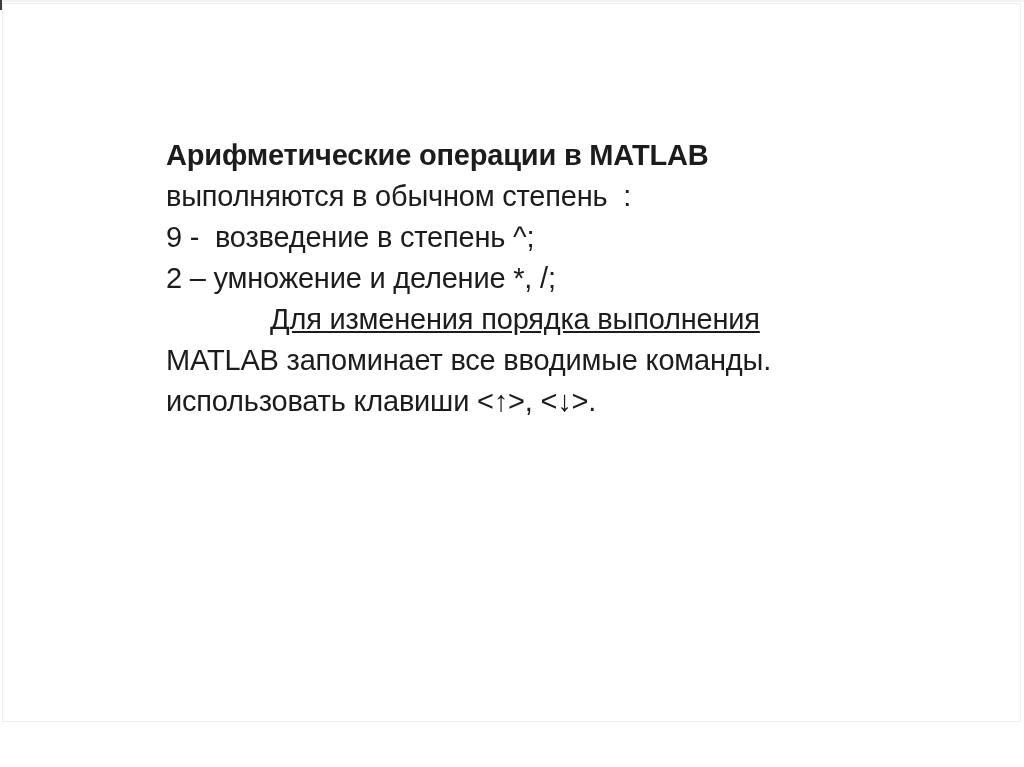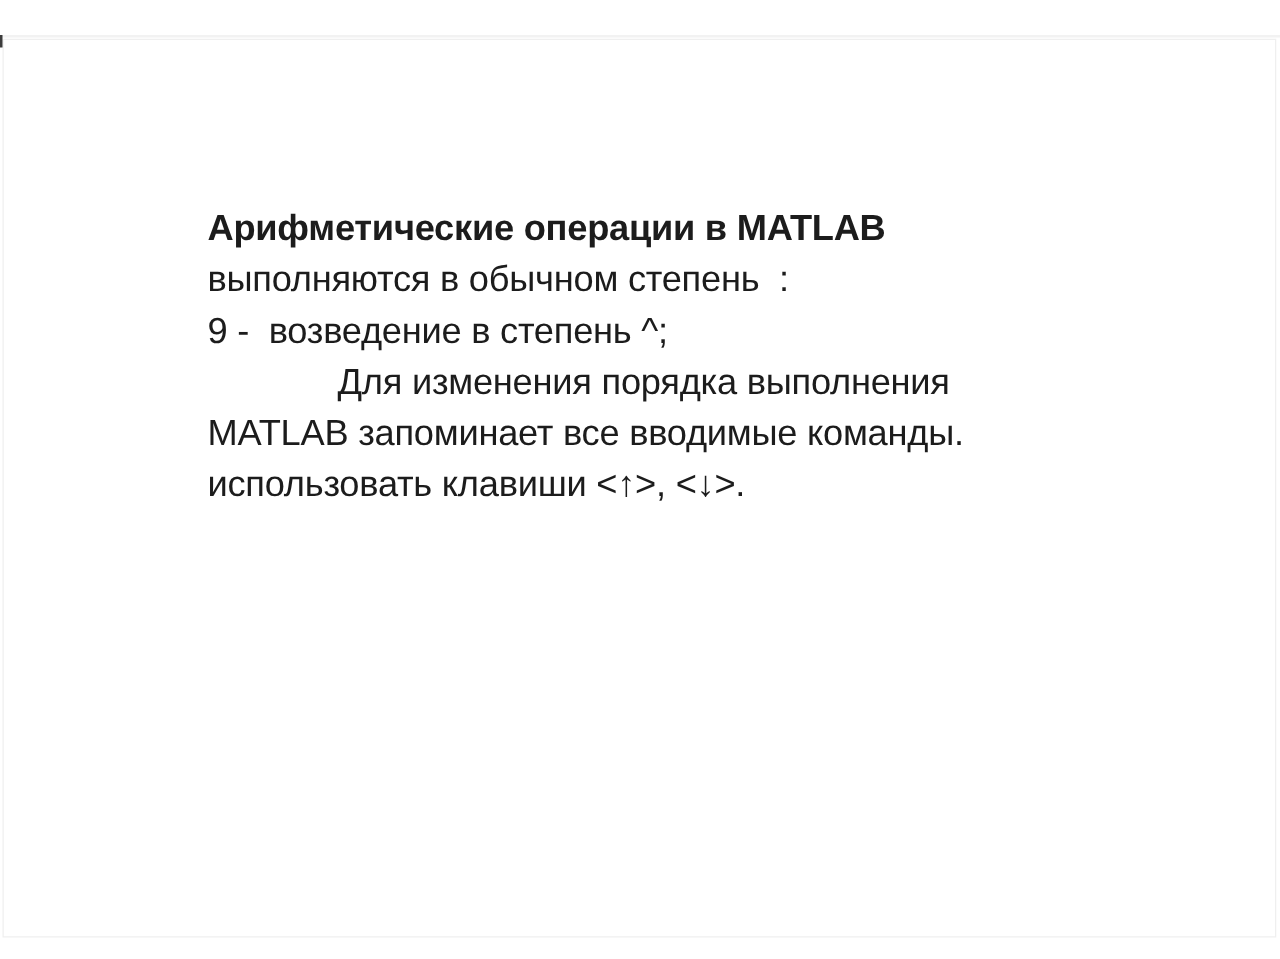--- a/index.html
+++ b/index.html
@@ -9,21 +9,20 @@
     width: 1024px;
     height: 767px;
     overflow: hidden;
     font-family: "Liberation Sans", "DejaVu Sans", sans-serif;
   }
   .slide {
     position: relative;
     width: 1024px;
     height: 725px;
     background: #ffffff;
-    margin-top: 28px;
   }
   
   .slide-frame {
     position: absolute;
     left: 2px;
     top: 3px;
     right: 3px;
     bottom: 3px;
     border: 1px solid #efefef;
     pointer-events: none;
@@ -58,31 +57,33 @@
     letter-spacing: -0.2px;
   }
   .line {
     white-space: pre-wrap;
   }
   .line.bold {
     font-weight: 700;
   }
   .line.indent {
     text-indent: 104px;
+    text-decoration: underline;
   }
 </style>
 </head>
 <body>
 
 <div class="slide">
   <div class="top-edge-line"></div>
   <div class="slide-frame"></div>
   <div class="corner-mark"></div>
 
   <div class="text-block">
     <div class="line bold">Арифметические операции в MATLAB</div>
     <div class="line">выполняются в обычном степень  :</div>
     <div class="line">9 -  возведение в степень ^;</div>
+    <div class="line">2 – умножение и деление *, /;</div>
     <div class="line indent">Для изменения порядка выполнения</div>
     <div class="line">MATLAB запоминает все вводимые команды.</div>
     <div class="line">использовать клавиши &lt;↑&gt;, &lt;↓&gt;.</div>
   </div>
 </div>
 
 </body></html>

